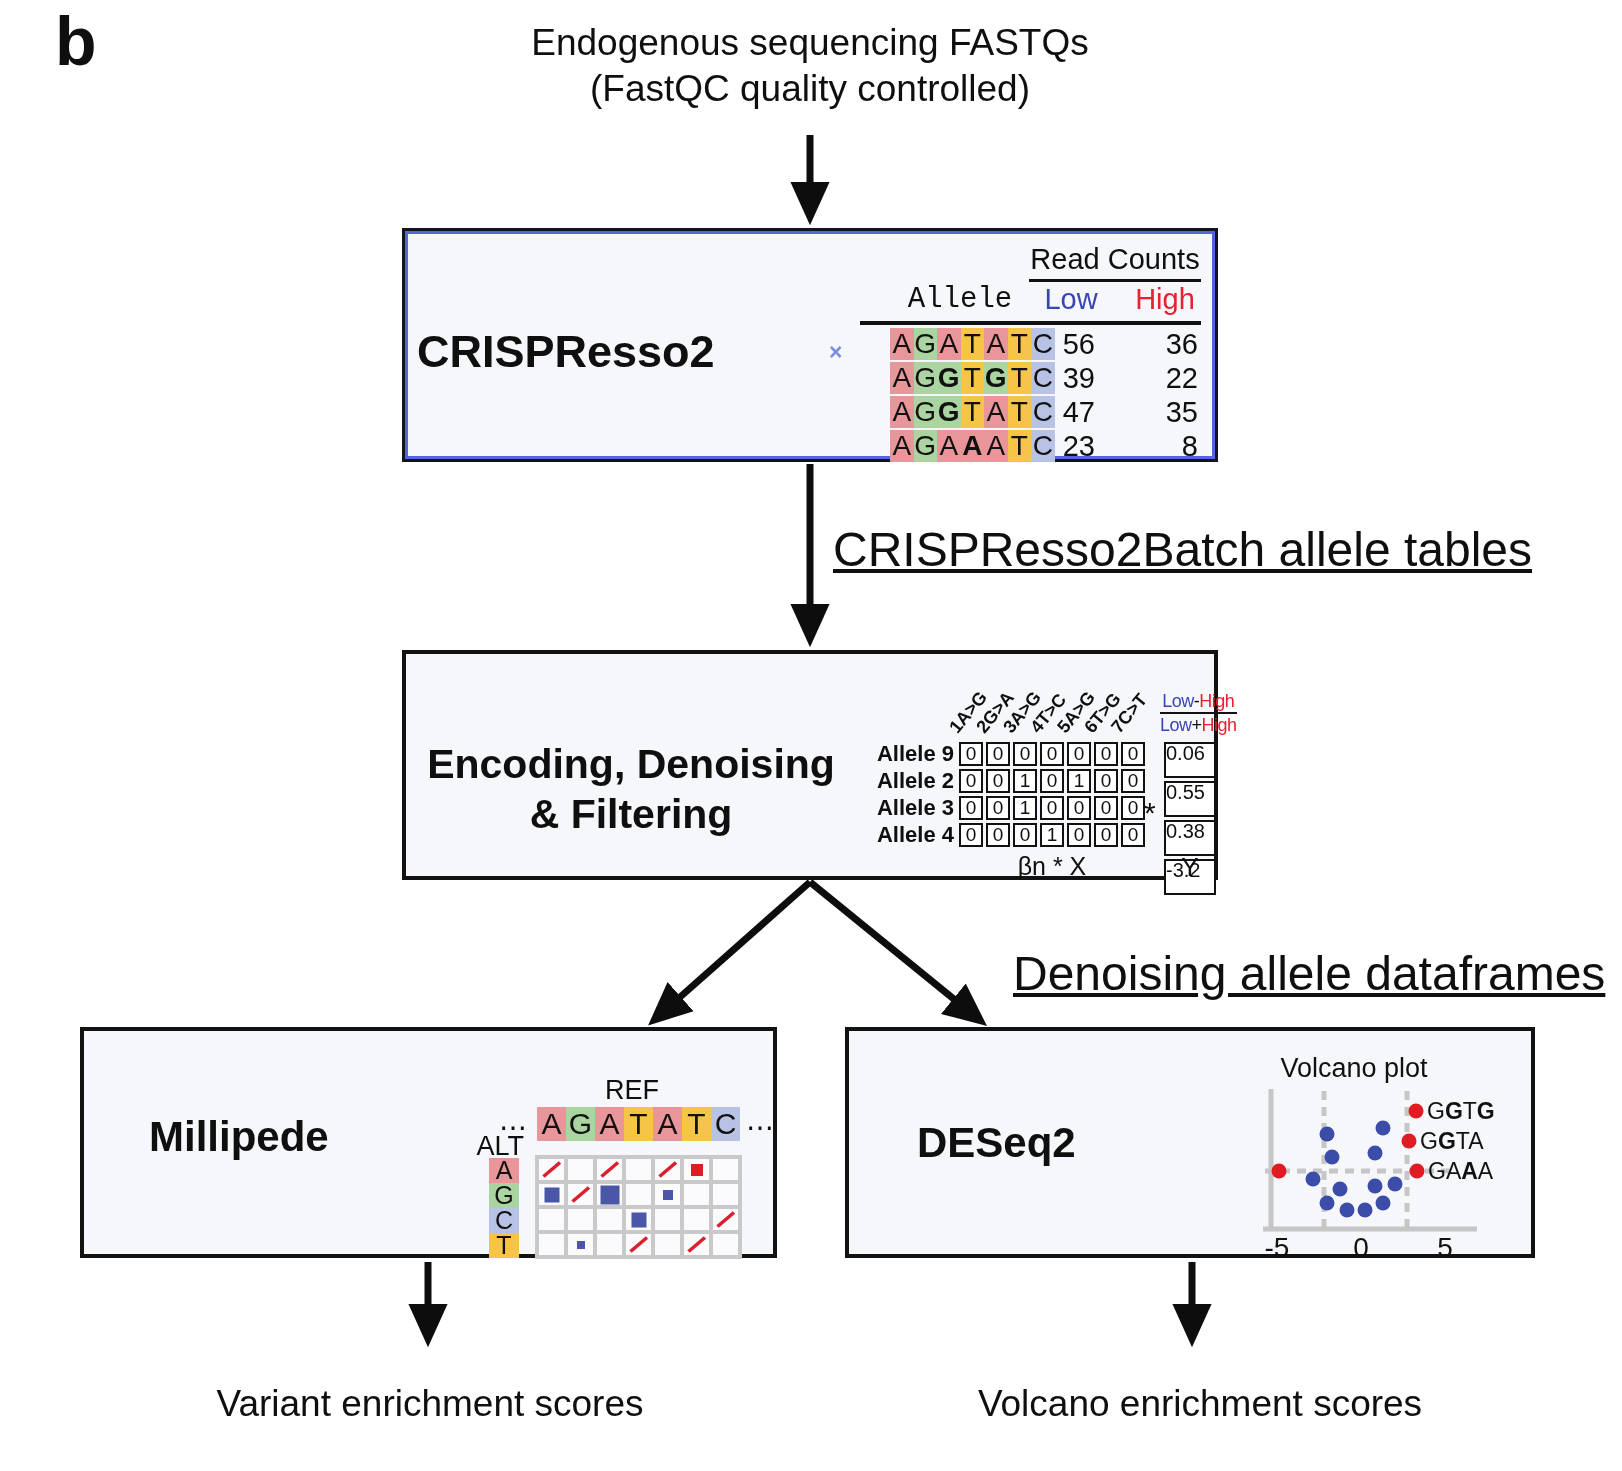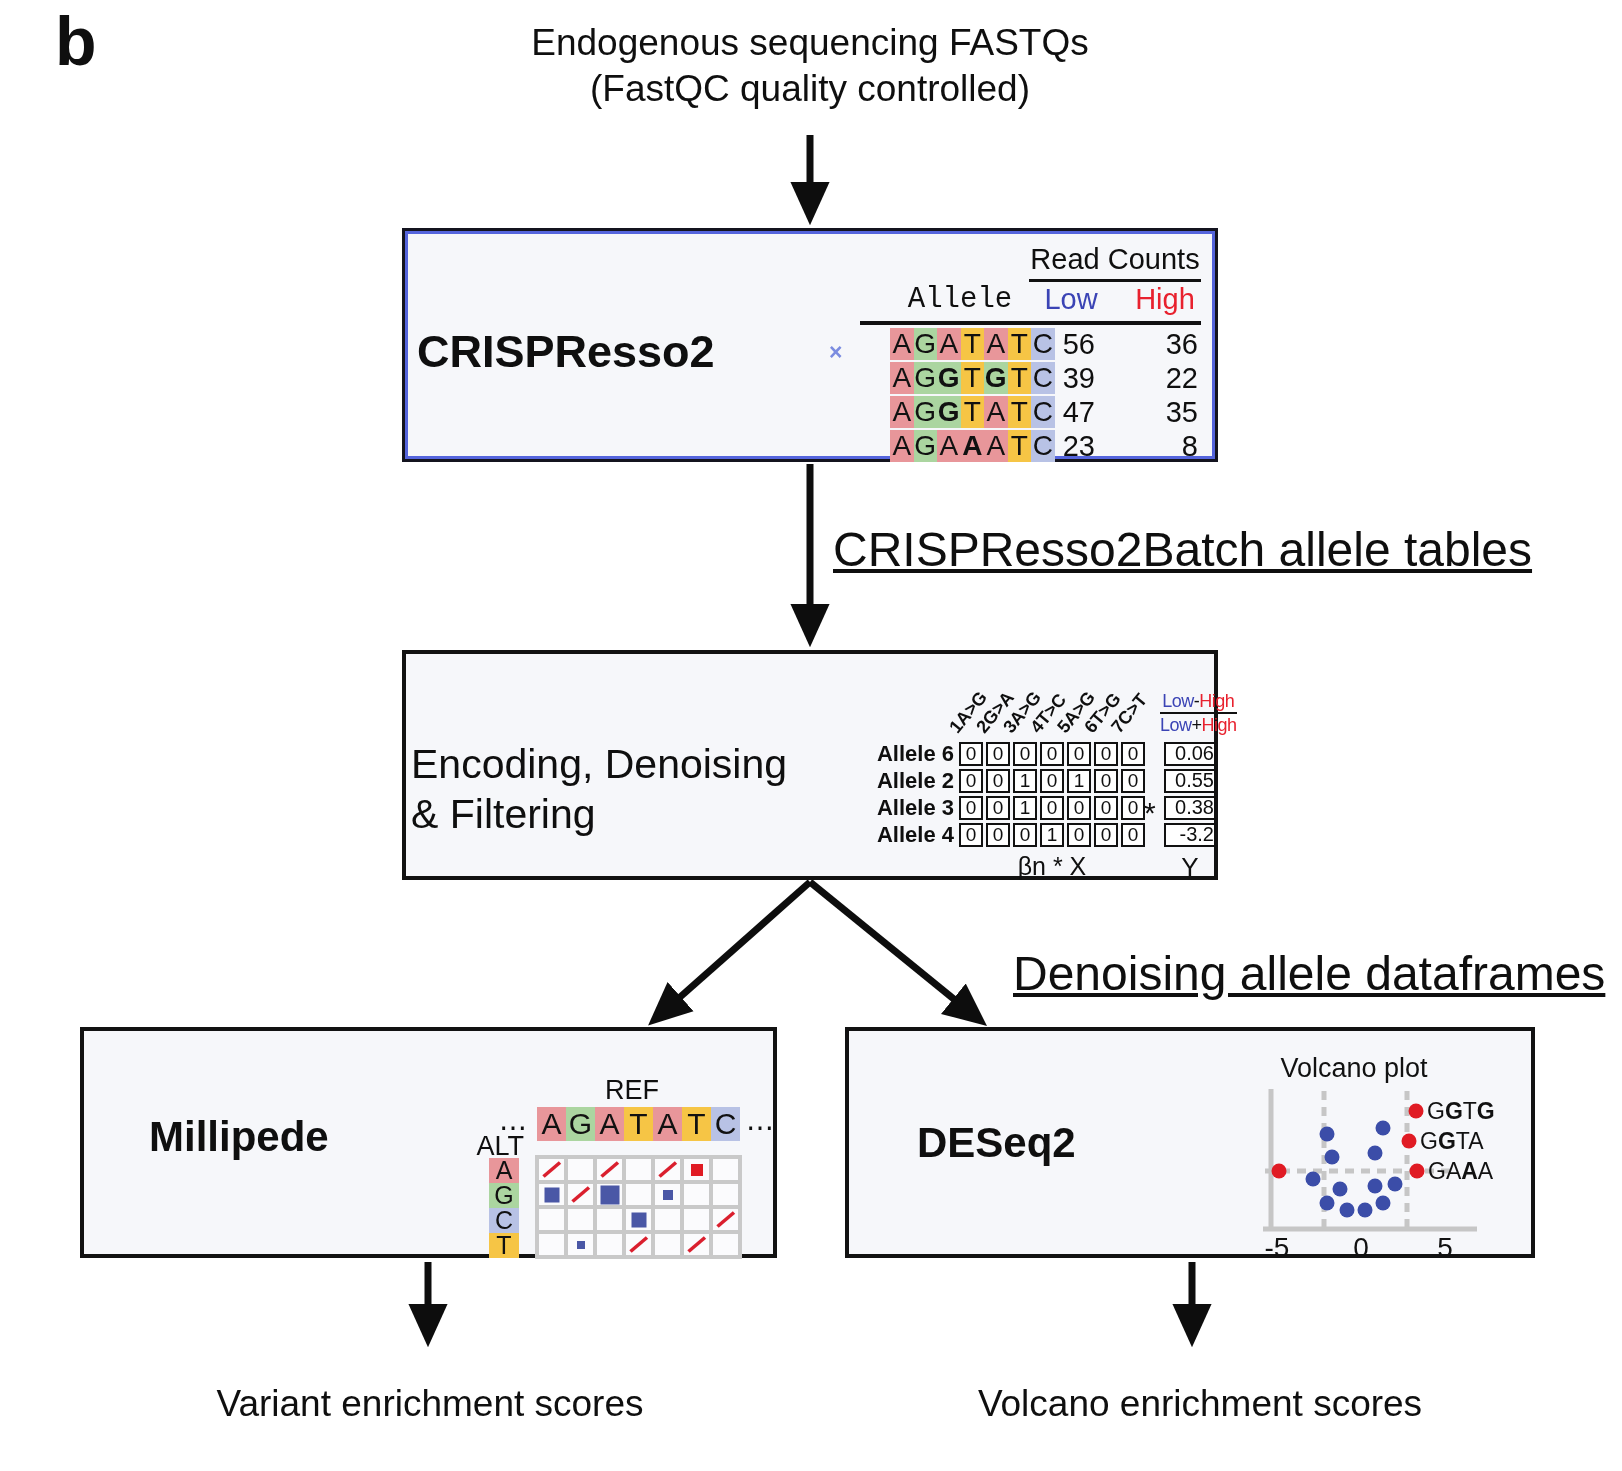--- a/index.html
+++ b/index.html
@@ -42,29 +42,29 @@
   .allele-row .seq{position:absolute;left:30px;top:0;}
   .base{display:inline-block;width:23.5px;height:32px;line-height:32px;text-align:center;
         font-size:28px;color:#111;}
   .base.bold{font-weight:700;}
   .base-A{background:var(--base-A);} .base-G{background:var(--base-G);}
   .base-T{background:var(--base-T);} .base-C{background:var(--base-C);}
   .cnt{position:absolute;top:0;width:60px;height:32px;line-height:32px;font-size:29px;text-align:right;}
   .cnt.lo{left:175px;} .cnt.hi{left:278px;}
 
   
-  #encoding-title{left:5px;top:85px;width:440px;font-size:41px;line-height:50px;font-weight:400;position:absolute;}
+  #encoding-title{left:5px;top:85px;width:440px;text-align:center;font-size:41px;line-height:50px;font-weight:700;position:absolute;}
   .mx-rowlabel{position:absolute;width:150px;text-align:right;font-size:22px;font-weight:700;height:24px;line-height:24px;left:398px;}
   #enc-matrix{position:absolute;left:553px;top:88px;display:grid;grid-template-columns:repeat(7,24px);gap:3px;}
   .mcell{box-sizing:border-box;width:24px;height:24px;border:2.5px solid #111;background:#fff;
          font-size:19px;line-height:19px;text-align:center;}
   #enc-star{position:absolute;left:738px;top:142px;font-size:30px;}
   #enc-yvec{position:absolute;left:758px;top:88px;display:grid;gap:3px;}
-  .ycell{box-sizing:border-box;width:52px;height:24px;border:2.5px solid #111;background:#fff;
-         font-size:20px;line-height:19px;text-align:right;}
+  .ycell{box-sizing:border-box;width:52px;height:36px;border:2.5px solid #111;background:#fff;
+         font-size:20px;line-height:19px;text-align:left;}
   .mx-header{position:absolute;top:60px;height:24px;line-height:24px;font-size:18px;font-weight:600;
              white-space:nowrap;transform:rotate(-50deg);transform-origin:0 100%;}
   #enc-xlabel{position:absolute;left:553px;top:198px;width:186px;text-align:center;font-size:25px;}
   #enc-ylabel{position:absolute;left:758px;top:198px;width:52px;text-align:center;font-size:26px;}
   .fraction{position:absolute;left:738px;top:36px;font-size:18px;line-height:22px;text-align:center;letter-spacing:-0.5px;margin-left:16px;}
   .frac-top{border-bottom:2.5px solid #111;padding:0 1px;}
   .fraction .blue{color:var(--low-blue);} .fraction .red{color:var(--high-red);}
 
   
   #millipede-title{left:65px;top:82px;font-size:42px;}
@@ -186,21 +186,21 @@
         <div class="ycell">0.55</div>
         <div class="ycell">0.38</div>
         <div class="ycell">-3.2</div>
       </div>
     <div class="fraction">
       <div class="frac-top"><span class="blue">Low</span><span>-</span><span class="red">High</span></div>
       <div class="frac-bot"><span class="blue">Low</span><span>+</span><span class="red">High</span></div>
     </div>
     <div id="enc-xlabel">βn * X</div>
     <div id="enc-ylabel">Y</div>
-  <div class="mx-rowlabel" style="top:88px">Allele 6</div>
+  <div class="mx-rowlabel" style="top:88px">Allele 9</div>
       <div class="mx-rowlabel" style="top:115px">Allele 2</div>
       <div class="mx-rowlabel" style="top:142px">Allele 3</div>
       <div class="mx-rowlabel" style="top:169px">Allele 4</div>
       <div class="mx-header" style="left:556px">1A&gt;G</div>
       <div class="mx-header" style="left:583px">2G&gt;A</div>
       <div class="mx-header" style="left:610px">3A&gt;G</div>
       <div class="mx-header" style="left:637px">4T&gt;C</div>
       <div class="mx-header" style="left:664px">5A&gt;G</div>
       <div class="mx-header" style="left:691px">6T&gt;G</div>
       <div class="mx-header" style="left:718px">7C&gt;T</div>

